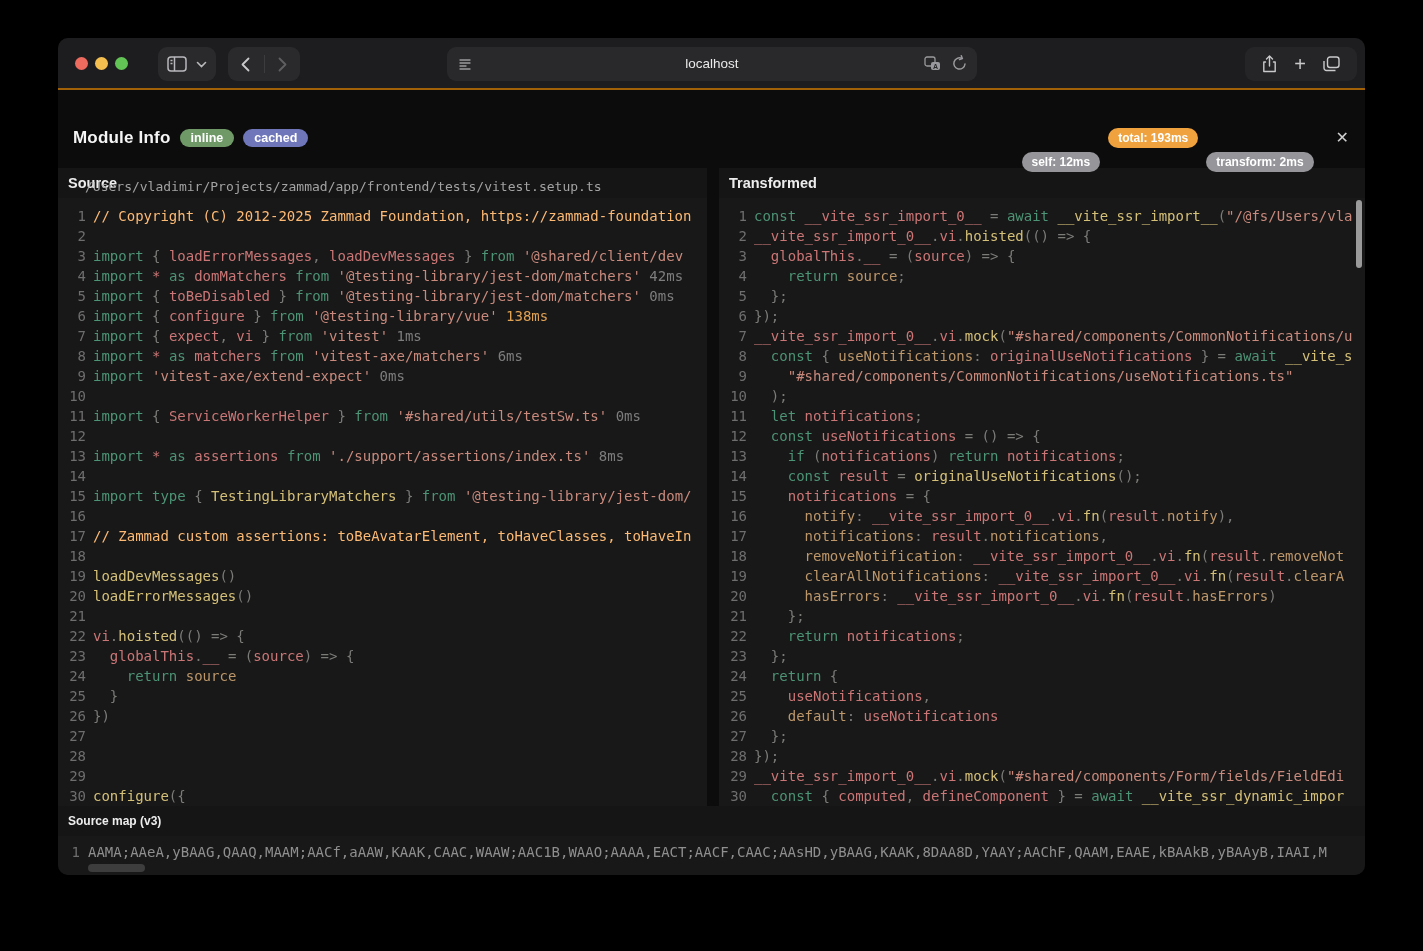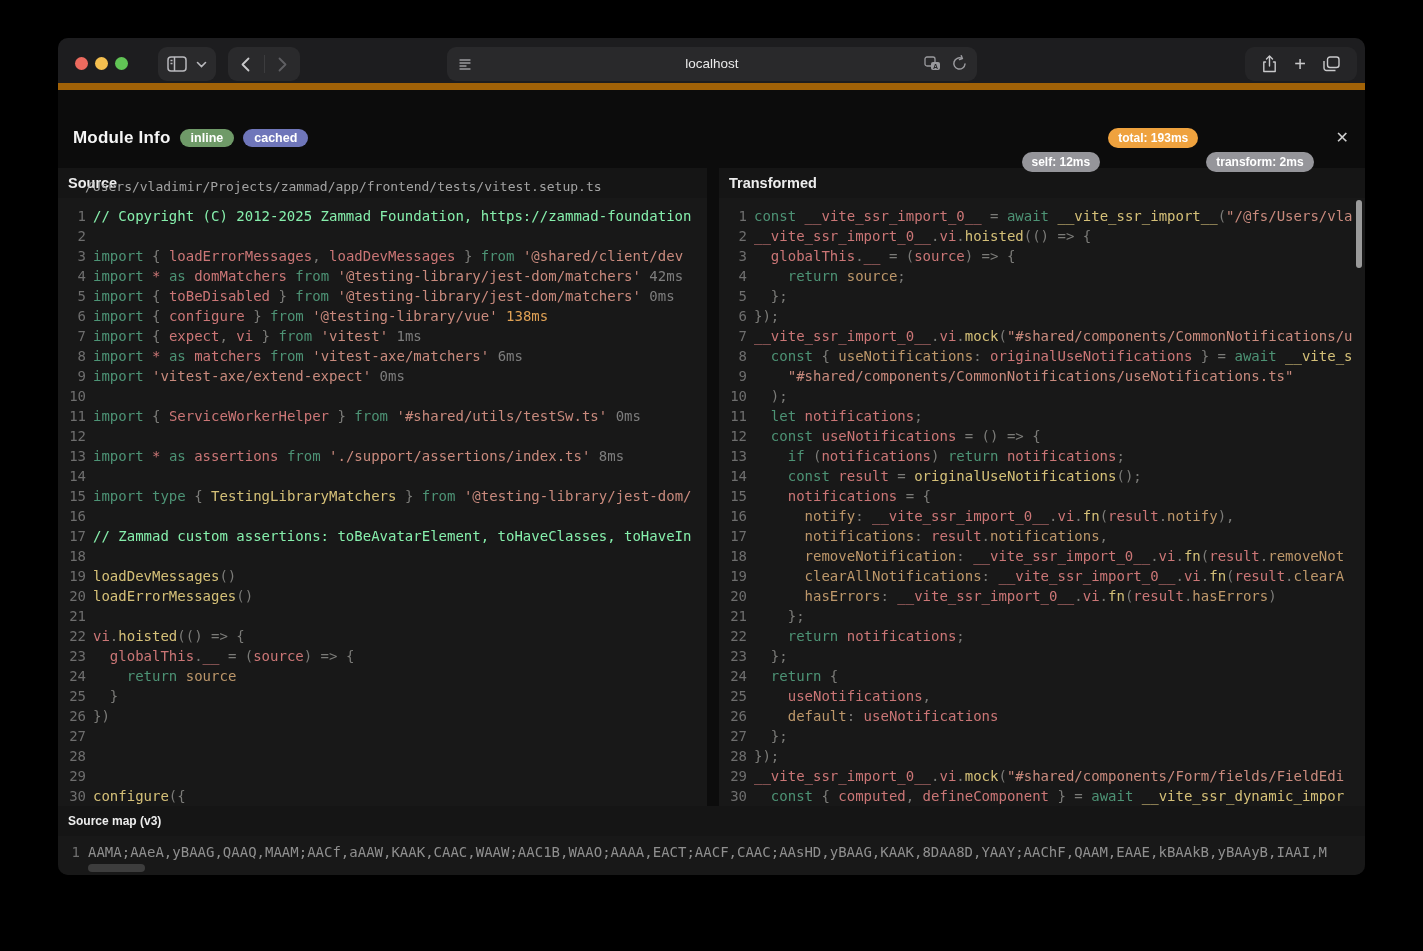--- a/index.html
+++ b/index.html
@@ -3,21 +3,21 @@
 <meta charset="utf-8">
 <style>
   * { margin:0; padding:0; box-sizing:border-box; }
   html,body { width:1423px; height:951px; background:#000; font-family:"Liberation Sans", sans-serif; overflow:hidden; }
 
   .window { position:absolute; left:58px; top:38px; width:1307px; height:837px;
             background:#0c0c0c; border-radius:10px; overflow:hidden;
             box-shadow:0 18px 60px rgba(0,0,0,.65); }
 
   
-  .toolbar { position:relative; height:52px; background:#1d1d1f; border-bottom:7px solid #a16207; }
+  .toolbar { position:relative; height:52px; background:#1d1d1f; border-bottom:2px solid #a16207; }
   .lights { position:absolute; left:17px; top:19px; display:flex; gap:7px; }
   .light { width:13px; height:13px; border-radius:50%; }
   .light.red{ background:#ec6a5e; } .light.yellow{ background:#f5bf4f; } .light.green{ background:#61c455; }
   .tb-pill { position:absolute; top:9px; height:34px; background:#2a2a2c; border-radius:9px;
              display:flex; align-items:center; justify-content:space-evenly; }
   .pill-sidebar { left:100px; width:58px; }
   .pill-nav { left:170px; width:72px; }
   .pill-nav .sep { width:1px; height:18px; background:#3c3c3e; }
   .tb-ic { display:flex; align-items:center; justify-content:center; }
   .urlbar { position:absolute; left:389px; top:9px; width:530px; height:34px; background:#29292b; border-radius:9px; }
@@ -48,21 +48,21 @@
   .panel { overflow:hidden; }
   .panel.src { width:649px; } .panel.tr { width:646px; }
   .panel-h { height:30px; line-height:30px; padding-left:10px; background:#151515;
              color:#ededed; font-size:14.5px; font-weight:700; }
   .code { height:608px; background:#181818; padding-top:8px; overflow:hidden; }
   .cl { display:flex; height:20px; white-space:pre;
         font-family:"DejaVu Sans Mono", monospace; font-size:14px; line-height:20px; }
   .ln { flex:none; width:28px; text-align:right; color:#6e6e6e; }
   .lc { flex:none; padding-left:7px; color:#dbd7ca; }
   .tok-k{color:#4d9375} .tok-v{color:#cb7676} .tok-f{color:#d5c078} .tok-s{color:#c98a7d}
-  .tok-o{color:#bd976a} .tok-c{color:#86efac} .tok-p{color:#7b7b78} .tok-d{color:#dbd7ca}
+  .tok-o{color:#bd976a} .tok-c{color:#fdba74} .tok-p{color:#7b7b78} .tok-d{color:#dbd7ca}
   .tok-t{color:#7d7d7d} .tok-T{color:#e0a255}
 
   
   .smap-h { height:30px; line-height:30px; padding-left:10px; background:#151515;
             color:#ededed; font-size:12px; font-weight:700; }
   .smap-code { background:#181818; height:39px; padding-top:6px; overflow:hidden; }
   .smap-line { display:flex; white-space:pre; font-family:"DejaVu Sans Mono", monospace; font-size:14px; line-height:20px; }
   .smap-line .ln { width:22px; }
   .smap-line .map { flex:none; padding-left:8px; color:#8f8f8f; }
 

